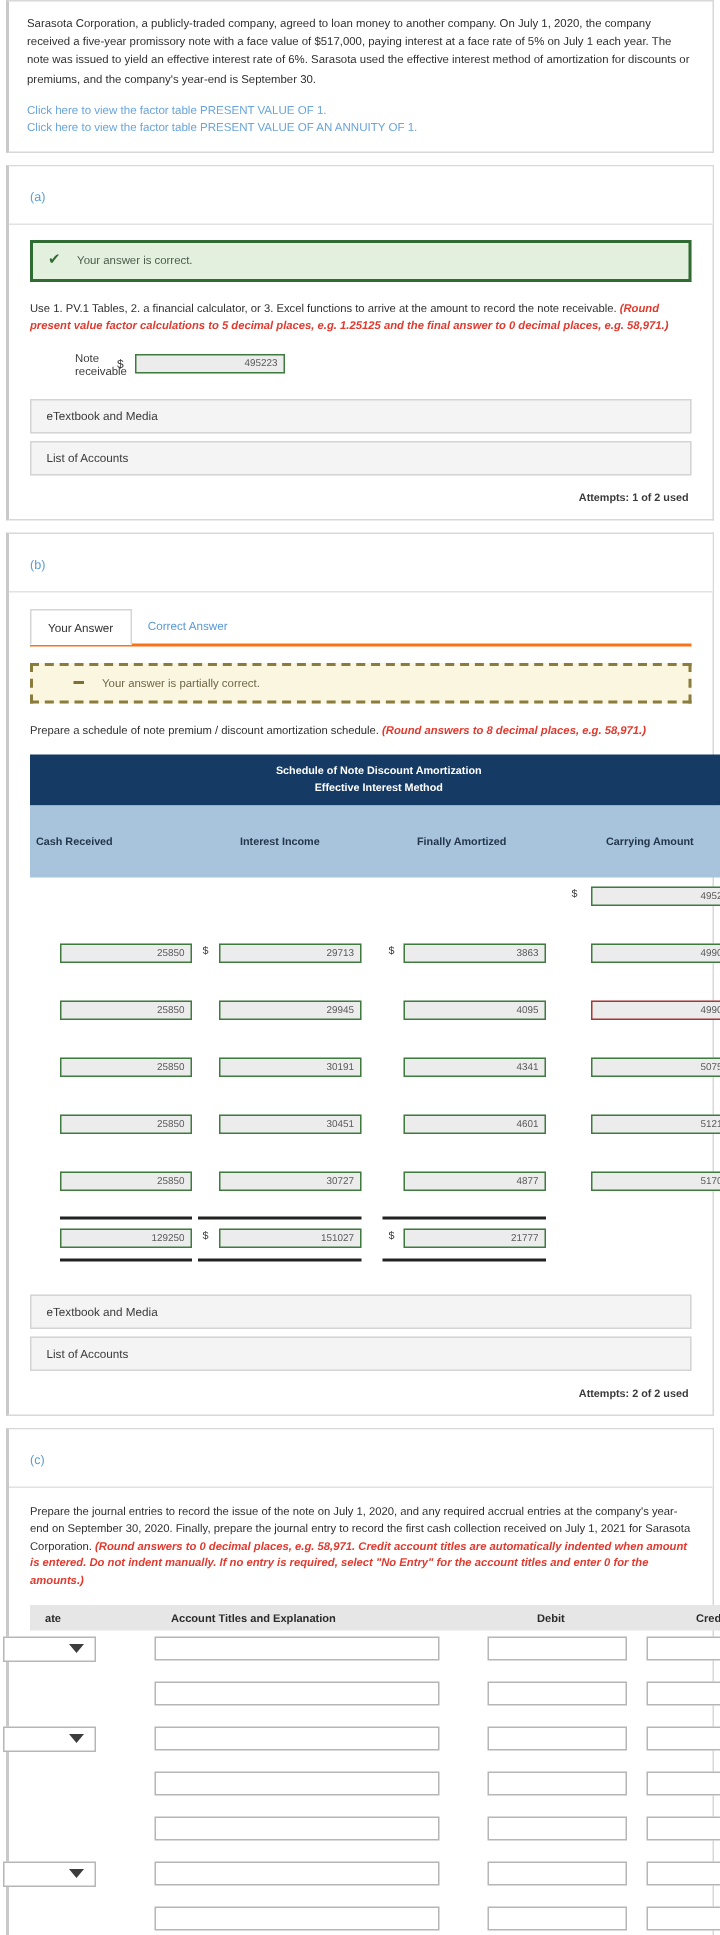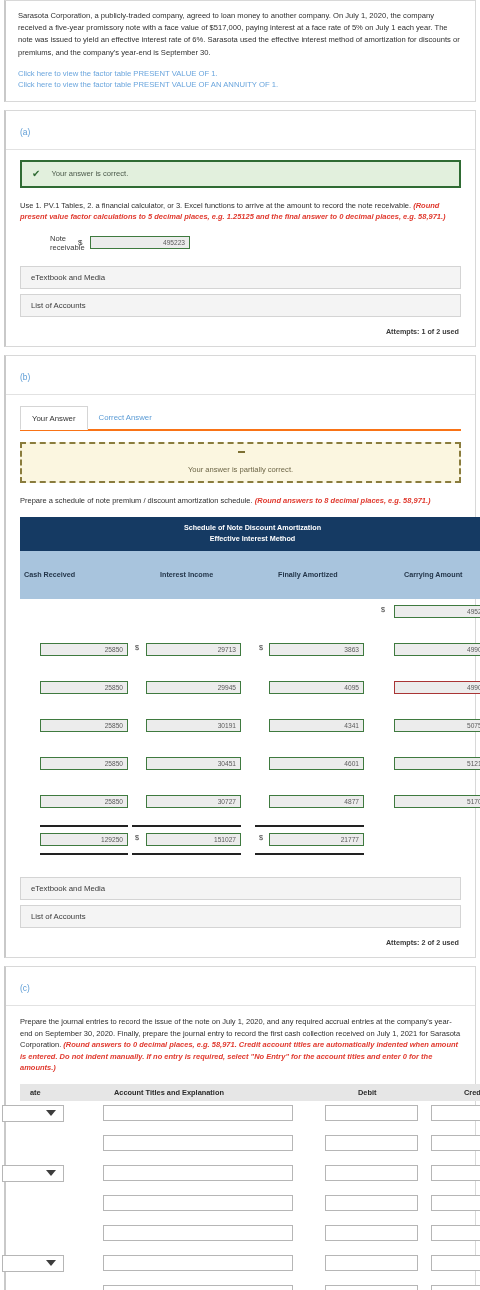--- a/index.html
+++ b/index.html
@@ -59,26 +59,25 @@
     align-items:center;
     gap:11px;
     margin-bottom:12px;
   }
   .banner-ok .tick { color:#2f6b33; font-size:10px; line-height:1; }
   .banner-ok .btxt { font-size:7.6px; color:#4b5a4b; }
 
   .banner-partial {
     border:2px dashed #8a7c3d;
     background:#fbf6e0;
-    padding:7px 10px;
+    padding:7px 26px;
     display:flex;
     align-items:center;
     gap:12px;
     margin-bottom:12px;
-    flex-direction:column;
   }
   .banner-partial .dash {
     display:inline-block; width:7px; height:2.4px;
     background:#7d7033; margin-left:1px;
   }
   .banner-partial .btxt { font-size:7.6px; color:#6d6647; }
 
   
   .instr {
     font-size:7.5px;

